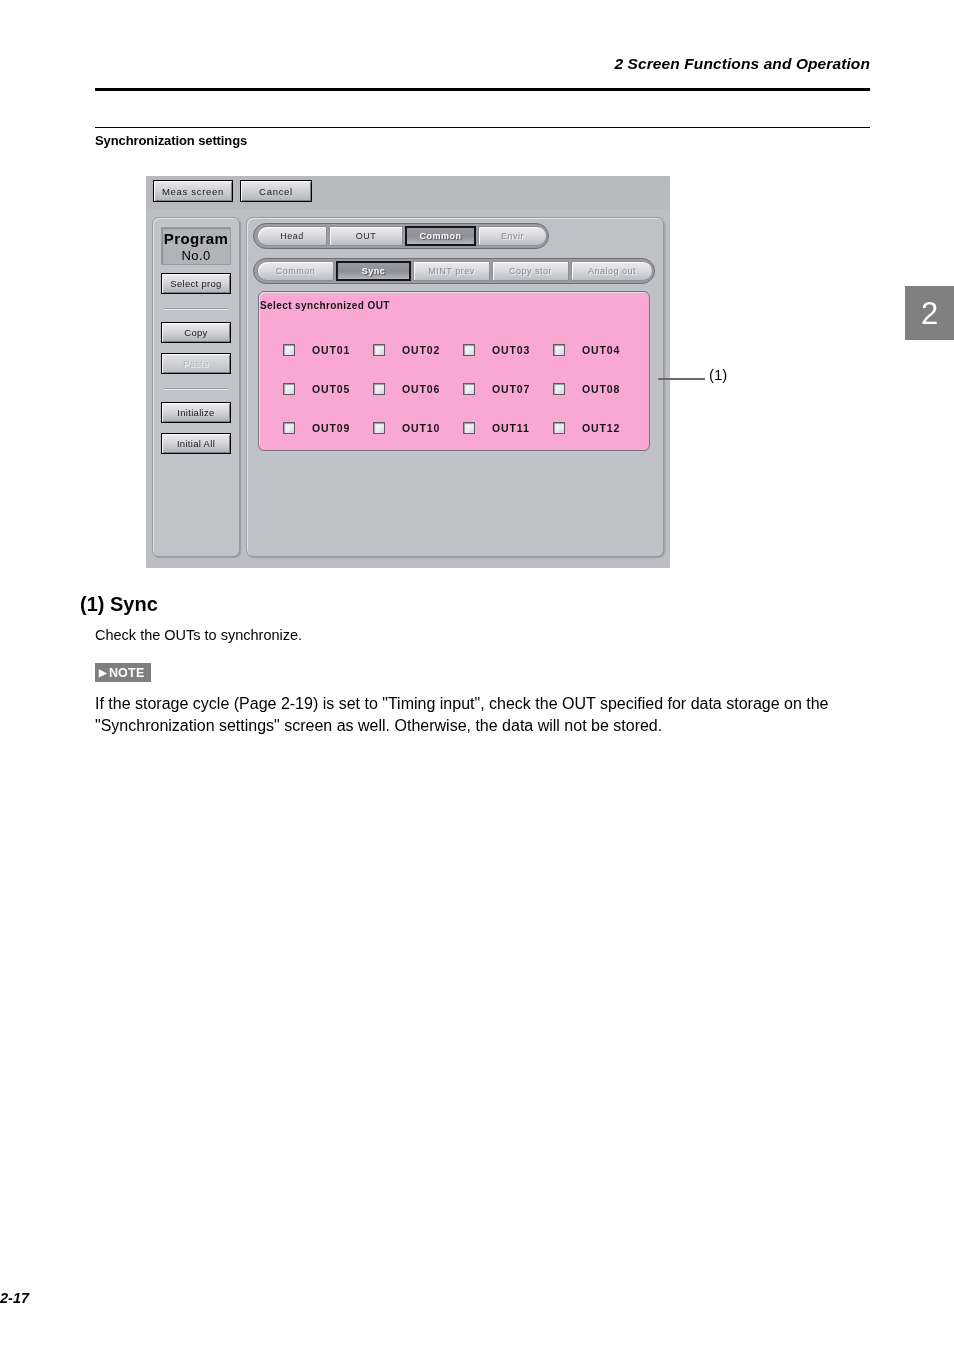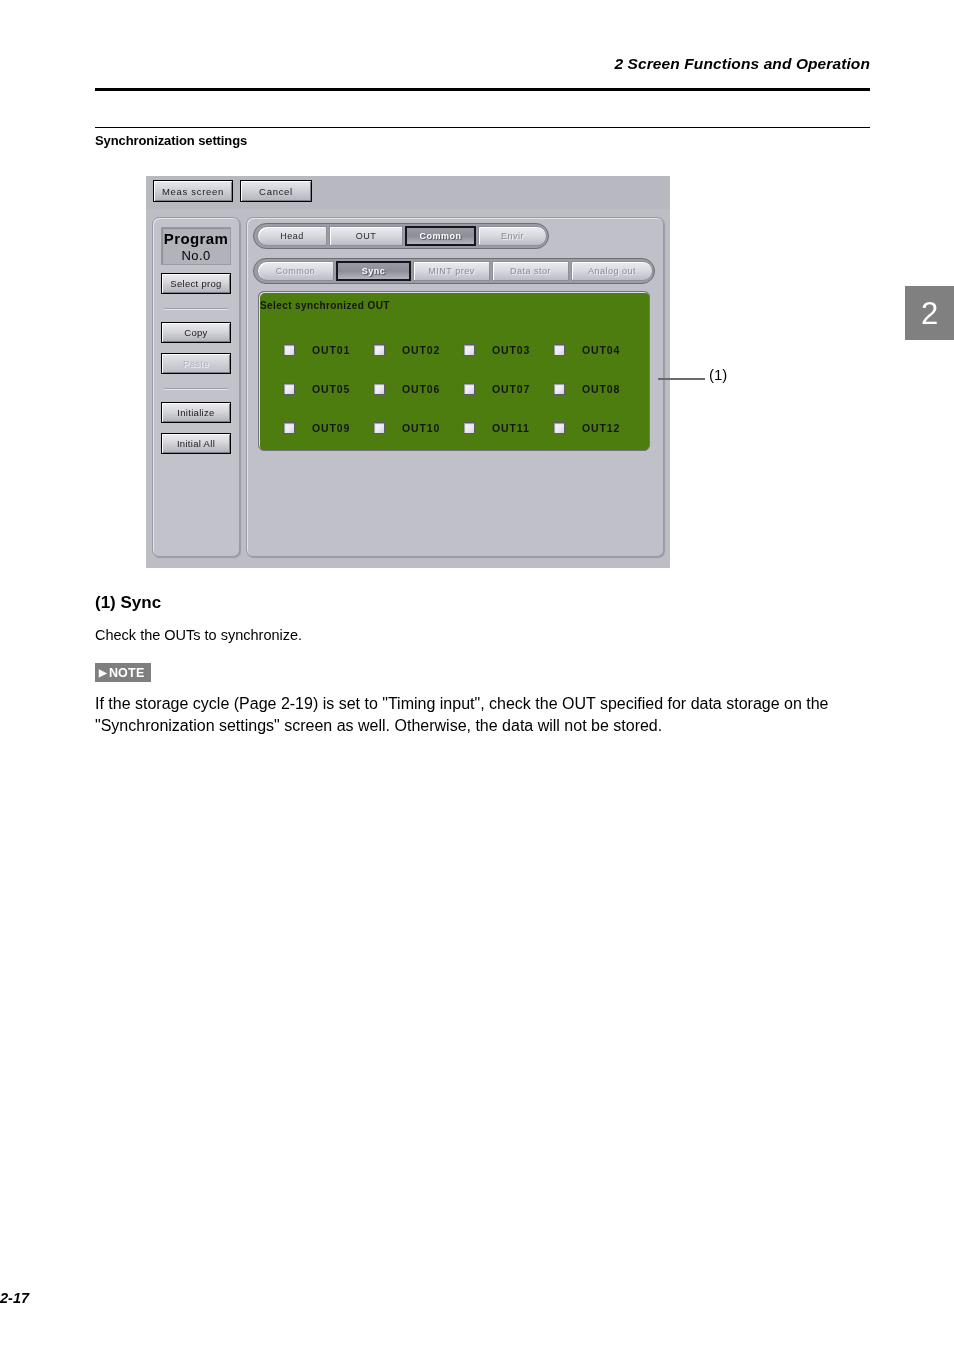--- a/index.html
+++ b/index.html
@@ -250,21 +250,21 @@
     text-shadow: 1px 1px 1px #4a4a54;
   }
 
   
   .groupbox {
     position: absolute;
     left: 11px;
     top: 73px;
     width: 392px;
     height: 160px;
-    background: #4d7c0f;
+    background: #f9a8d4;
     border: 1px solid #737380;
     border-radius: 6px;
     box-shadow: inset 1px 1px 0 #e0e0e6;
     box-sizing: border-box;
   }
   .group-caption {
     position: absolute;
     left: 1px;
     top: 8px;
     font-size: 10px;
@@ -319,23 +319,23 @@
     position: absolute;
     left: 709px;
     top: 366px;
     font-size: 15px;
     color: #000000;
   }
 
   
   .subhead {
     position: absolute;
-    left: 95px;
+    left: 80px;
     top: 593px;
-    font-size: 17px;
+    font-size: 20px;
     font-weight: bold;
   }
   .body-line {
     position: absolute;
     left: 95px;
     font-size: 14.5px;
     line-height: 20px;
   }
   .body-1 { top: 625px; }
 
@@ -420,21 +420,21 @@
         <div class="tab first" style="left:3px;width:70px;">Head</div>
         <div class="tab" style="left:75px;width:74px;">OUT</div>
         <div class="tab active" style="left:151px;width:71px;">Common</div>
         <div class="tab last dim" style="left:224px;width:69px;">Envir</div>
       </div>
 
       <div class="tabrow tabrow-2">
         <div class="tab first dim" style="left:3px;width:77px;">Common</div>
         <div class="tab active" style="left:82px;width:75px;">Sync</div>
         <div class="tab dim" style="left:159px;width:77px;">MINT prev</div>
-        <div class="tab dim" style="left:238px;width:77px;">Data stor</div>
+        <div class="tab dim" style="left:238px;width:77px;">Copy stor</div>
         <div class="tab last dim" style="left:317px;width:82px;">Analog out</div>
       </div>
 
       <div class="groupbox">
         <div class="group-caption">Select synchronized OUT</div>
 
         <div class="cb-grid">
 
           <div class="cb-row">
             <div class="cb-cell">

